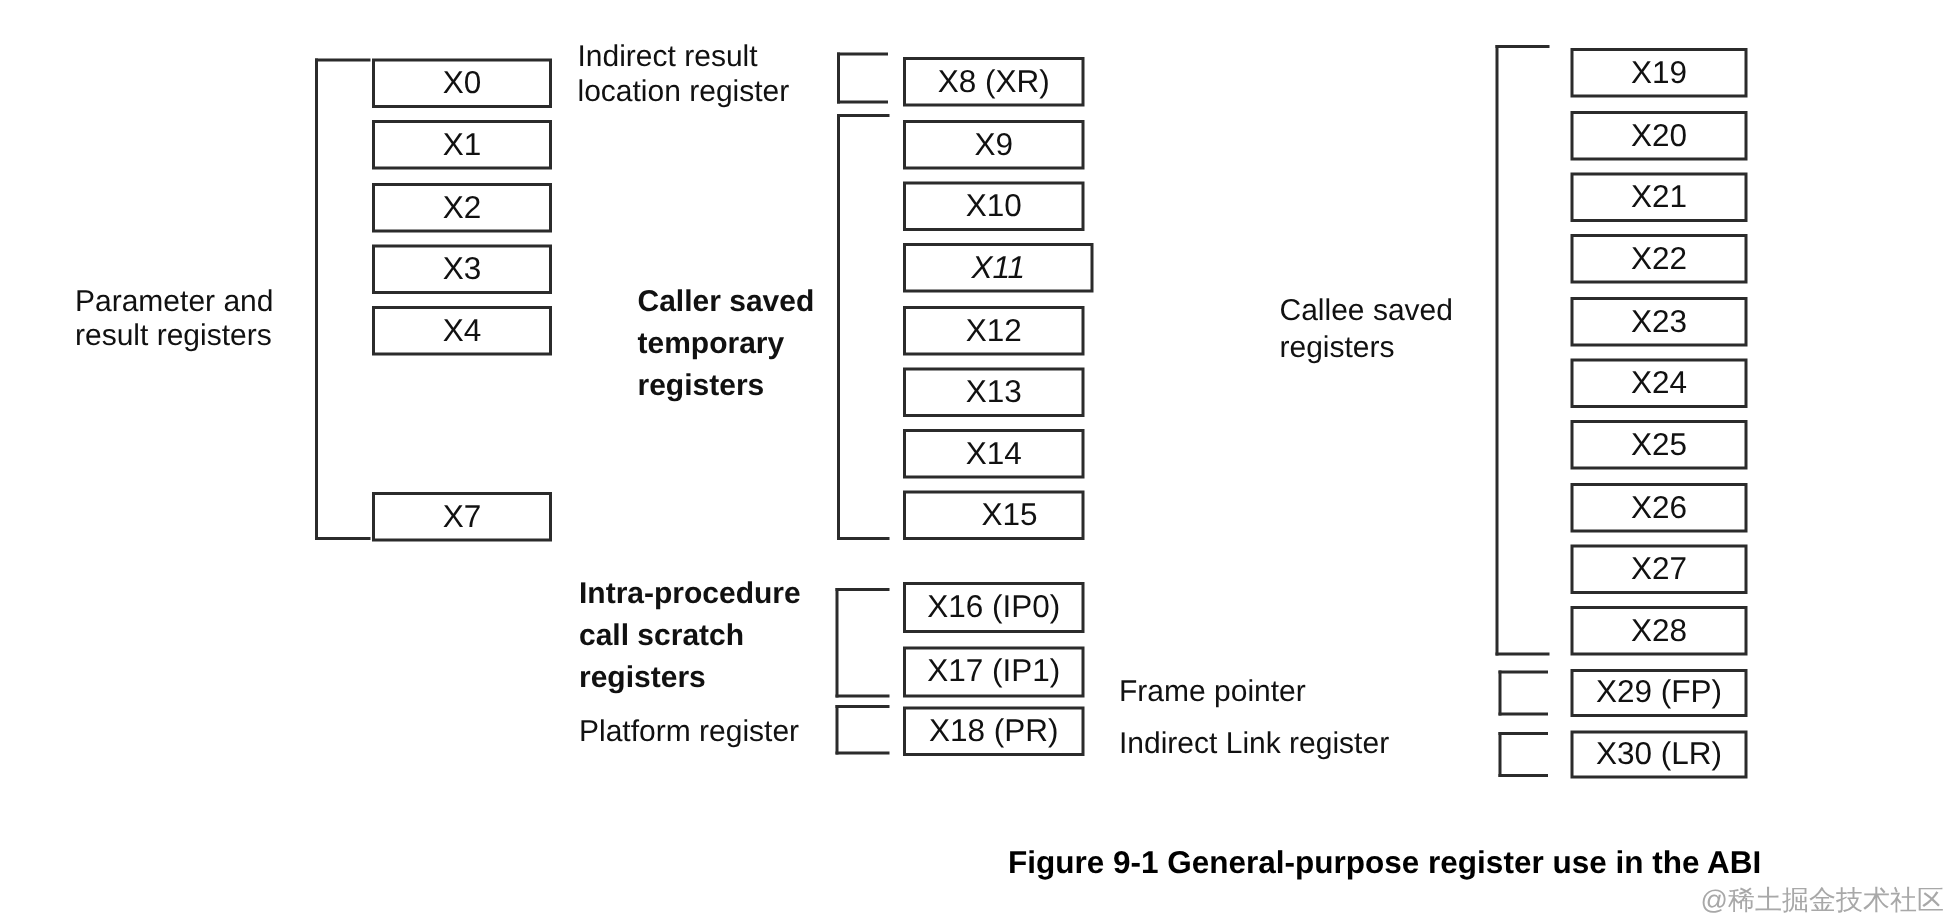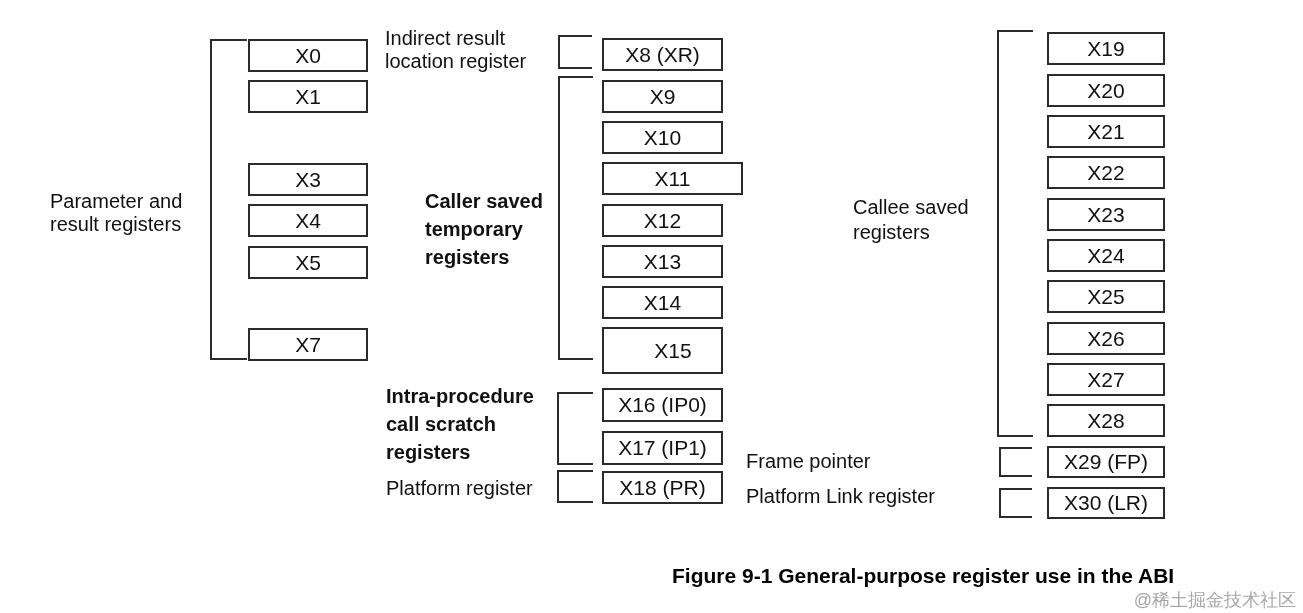--- a/index.html
+++ b/index.html
@@ -48,46 +48,46 @@
   <div class="glabel lh28" style="left:425px; top:187px;">Caller saved
 temporary
 registers</div>
   <div class="glabel lh28" style="left:386px; top:382px;">Intra-procedure
 call scratch
 registers</div>
   <div class="glabel" style="left:386px; top:477px;">Platform register</div>
   <div class="glabel lh25" style="left:853px; top:195px;">Callee saved
 registers</div>
   <div class="glabel" style="left:746px; top:450px;">Frame pointer</div>
-  <div class="glabel" style="left:746px; top:485px;">Platform Link register</div>
+  <div class="glabel" style="left:746px; top:485px;">Indirect Link register</div>
 
   <div class="bracket" style="left:210px; top:39px;  width:37px; height:321px;"></div>
   <div class="bracket" style="left:558px; top:35px;  width:34px; height:34px;"></div>
   <div class="bracket" style="left:558px; top:76px;  width:35px; height:284px;"></div>
   <div class="bracket" style="left:557px; top:392px; width:36px; height:73px;"></div>
   <div class="bracket" style="left:557px; top:470px; width:36px; height:33px;"></div>
   <div class="bracket" style="left:997px; top:30px;  width:36px; height:407px;"></div>
   <div class="bracket" style="left:999px; top:447px; width:33px; height:30px;"></div>
   <div class="bracket" style="left:999px; top:488px; width:33px; height:30px;"></div>
 
   <div class="rbox" style="left:248px; top:39px;  width:120px; height:33px;">X0</div>
   <div class="rbox" style="left:248px; top:80px;  width:120px; height:33px;">X1</div>
+  <div class="rbox" style="left:248px; top:122px; width:120px; height:33px;">X2</div>
   <div class="rbox" style="left:248px; top:163px; width:120px; height:33px;">X3</div>
   <div class="rbox" style="left:248px; top:204px; width:120px; height:33px;">X4</div>
-  <div class="rbox" style="left:248px; top:246px; width:120px; height:33px;">X5</div>
   <div class="rbox" style="left:248px; top:328px; width:120px; height:33px;">X7</div>
 
   <div class="rbox" style="left:602px; top:38px;  width:121px; height:33px;">X8 (XR)</div>
   <div class="rbox" style="left:602px; top:80px;  width:121px; height:33px;">X9</div>
   <div class="rbox" style="left:602px; top:121px; width:121px; height:33px;">X10</div>
-  <div class="rbox" style="left:602px; top:162px; width:141px; height:33px;">X11</div>
+  <div class="rbox" style="left:602px; top:162px; width:127px; height:33px;font-style:italic;">X11</div>
   <div class="rbox" style="left:602px; top:204px; width:121px; height:33px;">X12</div>
   <div class="rbox" style="left:602px; top:245px; width:121px; height:33px;">X13</div>
   <div class="rbox" style="left:602px; top:286px; width:121px; height:33px;">X14</div>
-  <div class="rbox" style="left:602px; top:327px; width:121px; height:47px;padding-left:21px;">X15</div>
+  <div class="rbox" style="left:602px; top:327px; width:121px; height:33px;padding-left:21px;">X15</div>
   <div class="rbox" style="left:602px; top:388px; width:121px; height:34px;">X16 (IP0)</div>
   <div class="rbox" style="left:602px; top:431px; width:121px; height:34px;">X17 (IP1)</div>
   <div class="rbox" style="left:602px; top:471px; width:121px; height:33px;">X18 (PR)</div>
 
   <div class="rbox" style="left:1047px; top:32px;  width:118px; height:33px;">X19</div>
   <div class="rbox" style="left:1047px; top:74px;  width:118px; height:33px;">X20</div>
   <div class="rbox" style="left:1047px; top:115px; width:118px; height:33px;">X21</div>
   <div class="rbox" style="left:1047px; top:156px; width:118px; height:33px;">X22</div>
   <div class="rbox" style="left:1047px; top:198px; width:118px; height:33px;">X23</div>
   <div class="rbox" style="left:1047px; top:239px; width:118px; height:33px;">X24</div>

